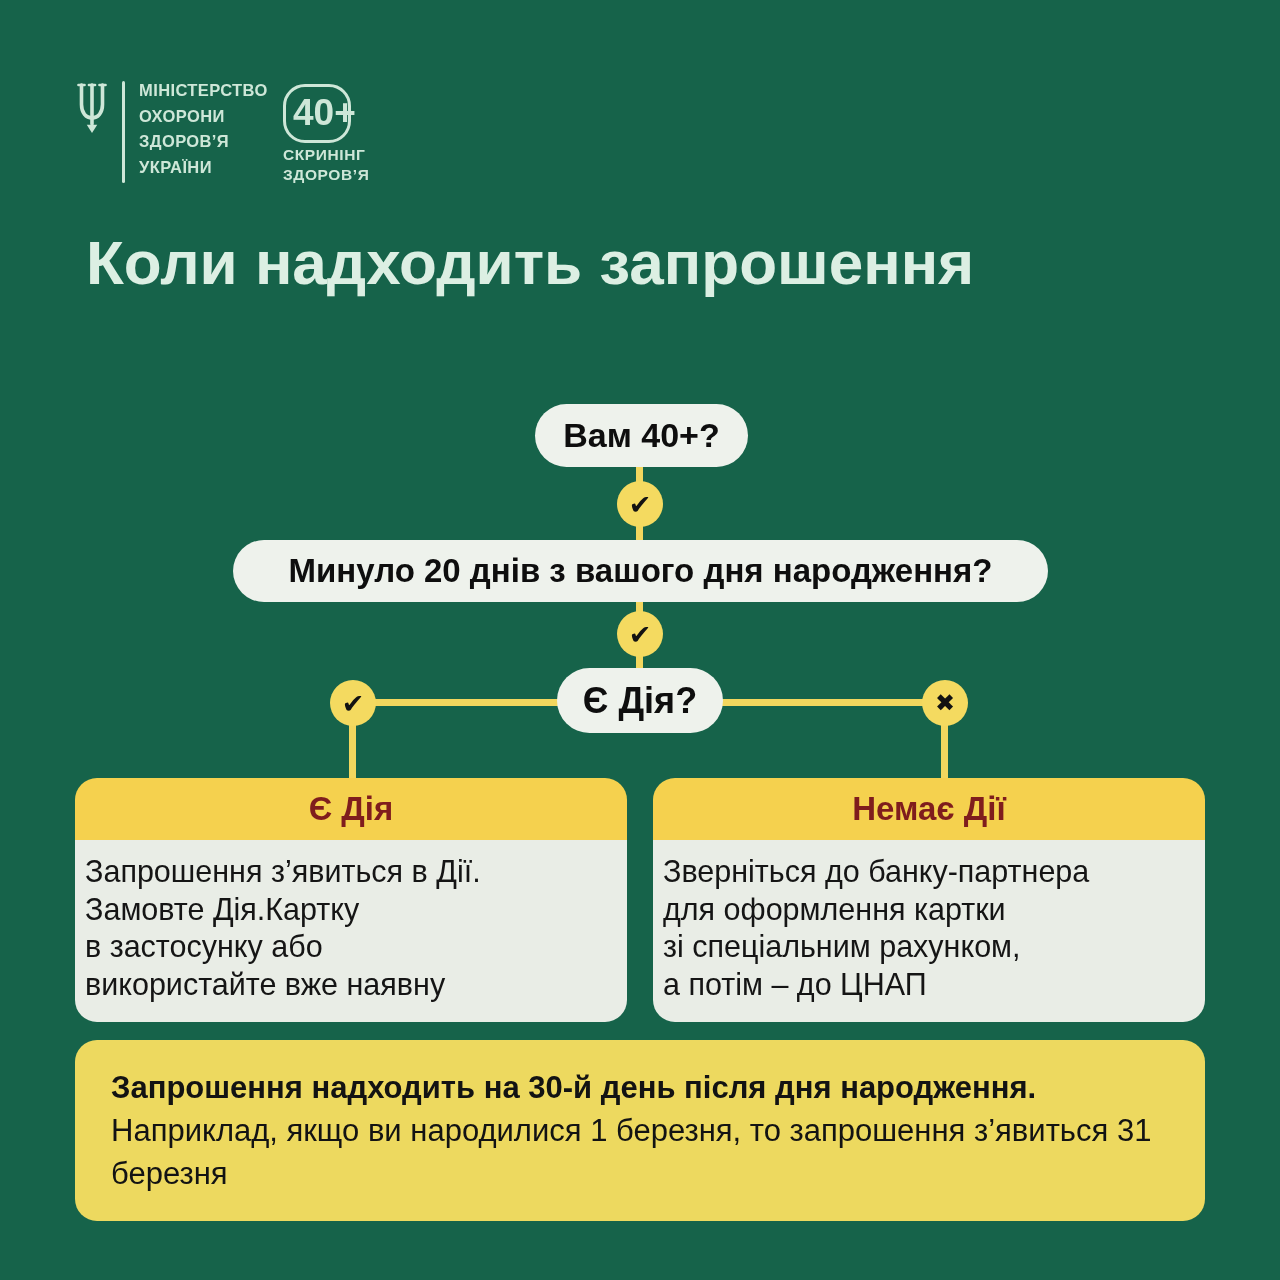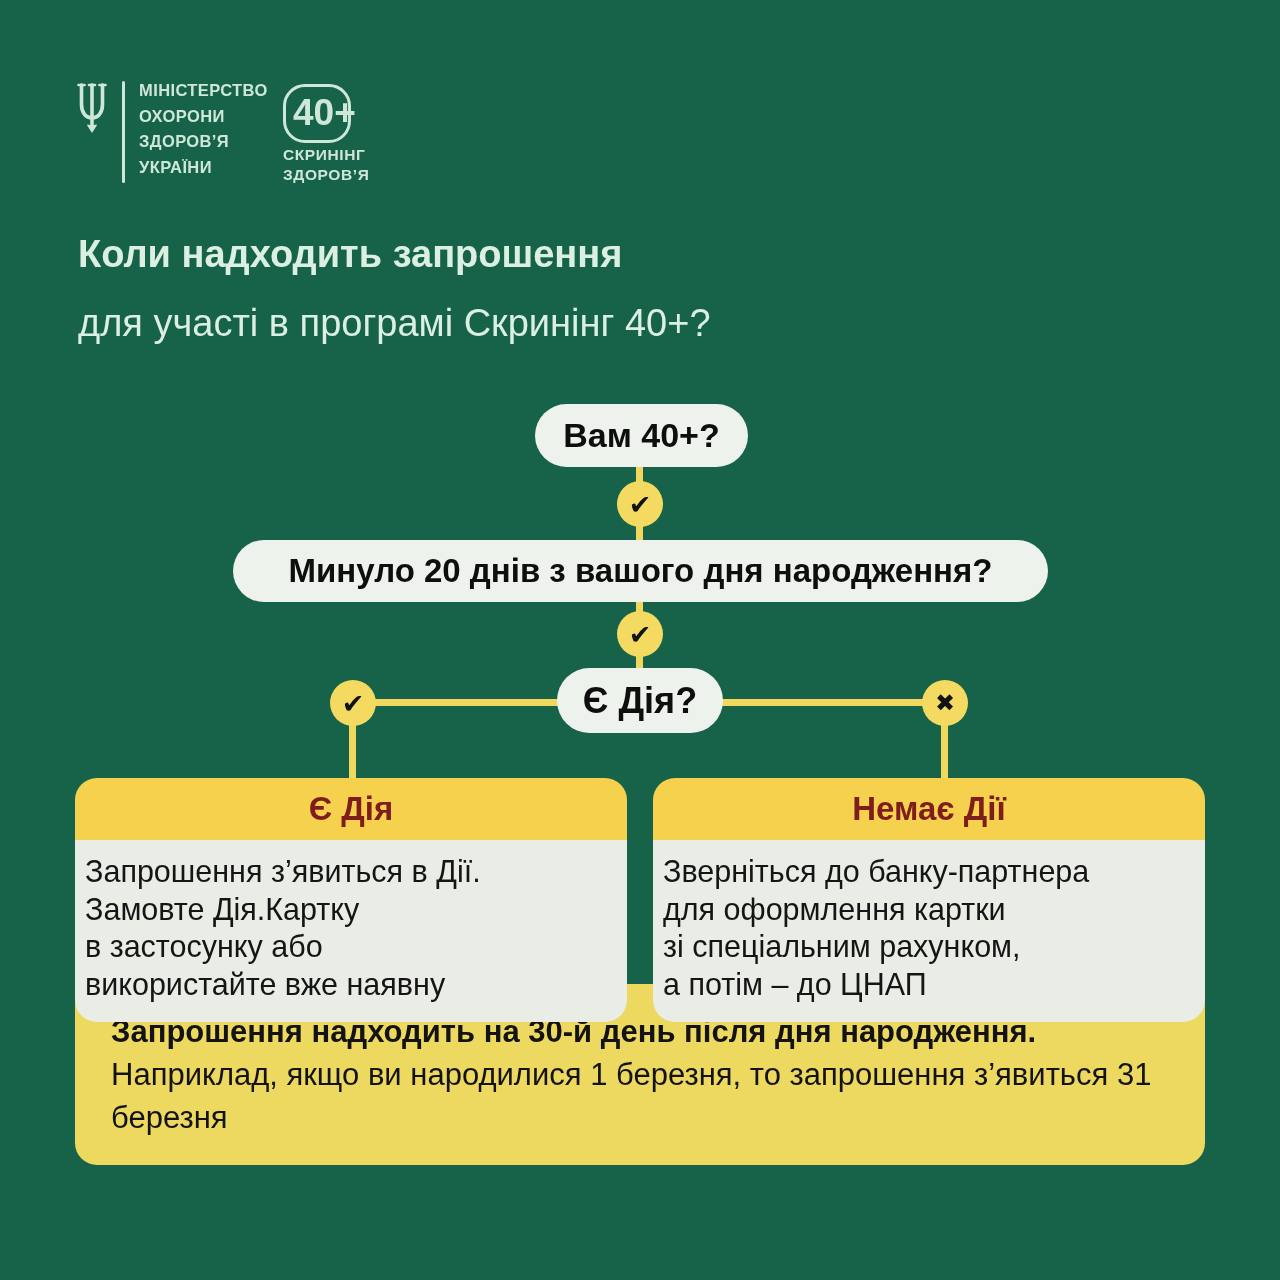--- a/index.html
+++ b/index.html
@@ -14,22 +14,22 @@
   .logo-divider { width:3px; height:102px; background:#CEE7D8; margin:3px 14px 0 12px; border-radius:2px; }
   .moh-text { display:flex; flex-direction:column; color:#CEE7D8; font-weight:700;
               font-size:16.5px; line-height:25.5px; letter-spacing:0.4px; }
   .prog { position:absolute; left:283px; top:84px; color:#CEE7D8; }
   .badge { width:62px; height:53px; border:3.5px solid #CEE7D8; border-radius:22px; position:relative; }
   .badge span { position:absolute; left:7px; top:50%; transform:translateY(-53%);
                 font-size:37px; font-weight:700; white-space:nowrap; }
   .prog-text { margin-top:2px; display:flex; flex-direction:column;
                font-weight:700; font-size:15.5px; line-height:19.5px; letter-spacing:0.6px; }
   
-  .title { position:absolute; left:74px; top:216px; margin:4px; color:#DCEFE3;
-           font-size:38px; line-height:69px; font-weight:400; }
+  .title { position:absolute; left:74px; top:216px; margin:12px; color:#DCEFE3;
+           font-size:62px; line-height:69px; font-weight:400; }
   .title .t1 { display:block; font-weight:700; }
   .title .t2 { display:block; }
   
   .vline,.hline { position:absolute; background:#F2D75E; z-index:1; }
   .v1 { left:636px; top:460px; width:7px; height:86px; }
   .v2 { left:636px; top:596px; width:7px; height:78px; }
   .hb { left:353px; top:699px; width:592px; height:7px; }
   .vL { left:349px; top:703px; width:7px; height:82px; }
   .vR { left:941px; top:703px; width:7px; height:82px; }
   
@@ -47,21 +47,21 @@
   .q2 { left:233px; top:540px; width:815px; height:62px; font-size:33px; }
   .q3 { left:557px; top:668px; width:166px; height:65px; font-size:36px; }
   
   .card { position:absolute; top:778px; width:552px; border-radius:22px; overflow:hidden; z-index:2; }
   .card-left { left:75px; } .card-right { left:653px; }
   .card-head { background:#F5D14E; height:62px; display:flex; align-items:center; justify-content:center;
                font-weight:700; font-size:33px; color:#7f1d1d; }
   .card-body { background:#E9EDE6; padding:13px 10px 19px; text-align:left;
                font-size:30.5px; line-height:37.5px; color:#151515; white-space:pre-line; }
   
-  .footnote { position:absolute; left:75px; top:984px; width:1130px; box-sizing:border-box;
+  .footnote { position:absolute; left:75px; top:1040px; width:1130px; box-sizing:border-box;
               background:#EDD95F; border-radius:22px; padding:26px 36px; color:#131313;
               font-size:31px; line-height:43px; }
   .footnote .fb { font-weight:700; display:block; }
   .footnote .fr { display:block; }
 </style>
 </head>
 <body>
 
 <div class="canvas">
 
@@ -87,21 +87,20 @@
       <span>40+</span>
     </div>
     <div class="prog-text">
       <span>СКРИНІНГ</span>
       <span>ЗДОРОВ’Я</span>
     </div>
   </div>
 
   <h1 class="title">
     <span class="t1">Коли надходить запрошення</span>
-    <span class="t2">для участі в програмі Скринінг 40+?</span>
   </h1>
 
   <div class="vline v1"></div>
   <div class="vline v2"></div>
   <div class="hline hb"></div>
   <div class="vline vL"></div>
   <div class="vline vR"></div>
 
   <div class="node n1">✔</div>
   <div class="node n2">✔</div>

